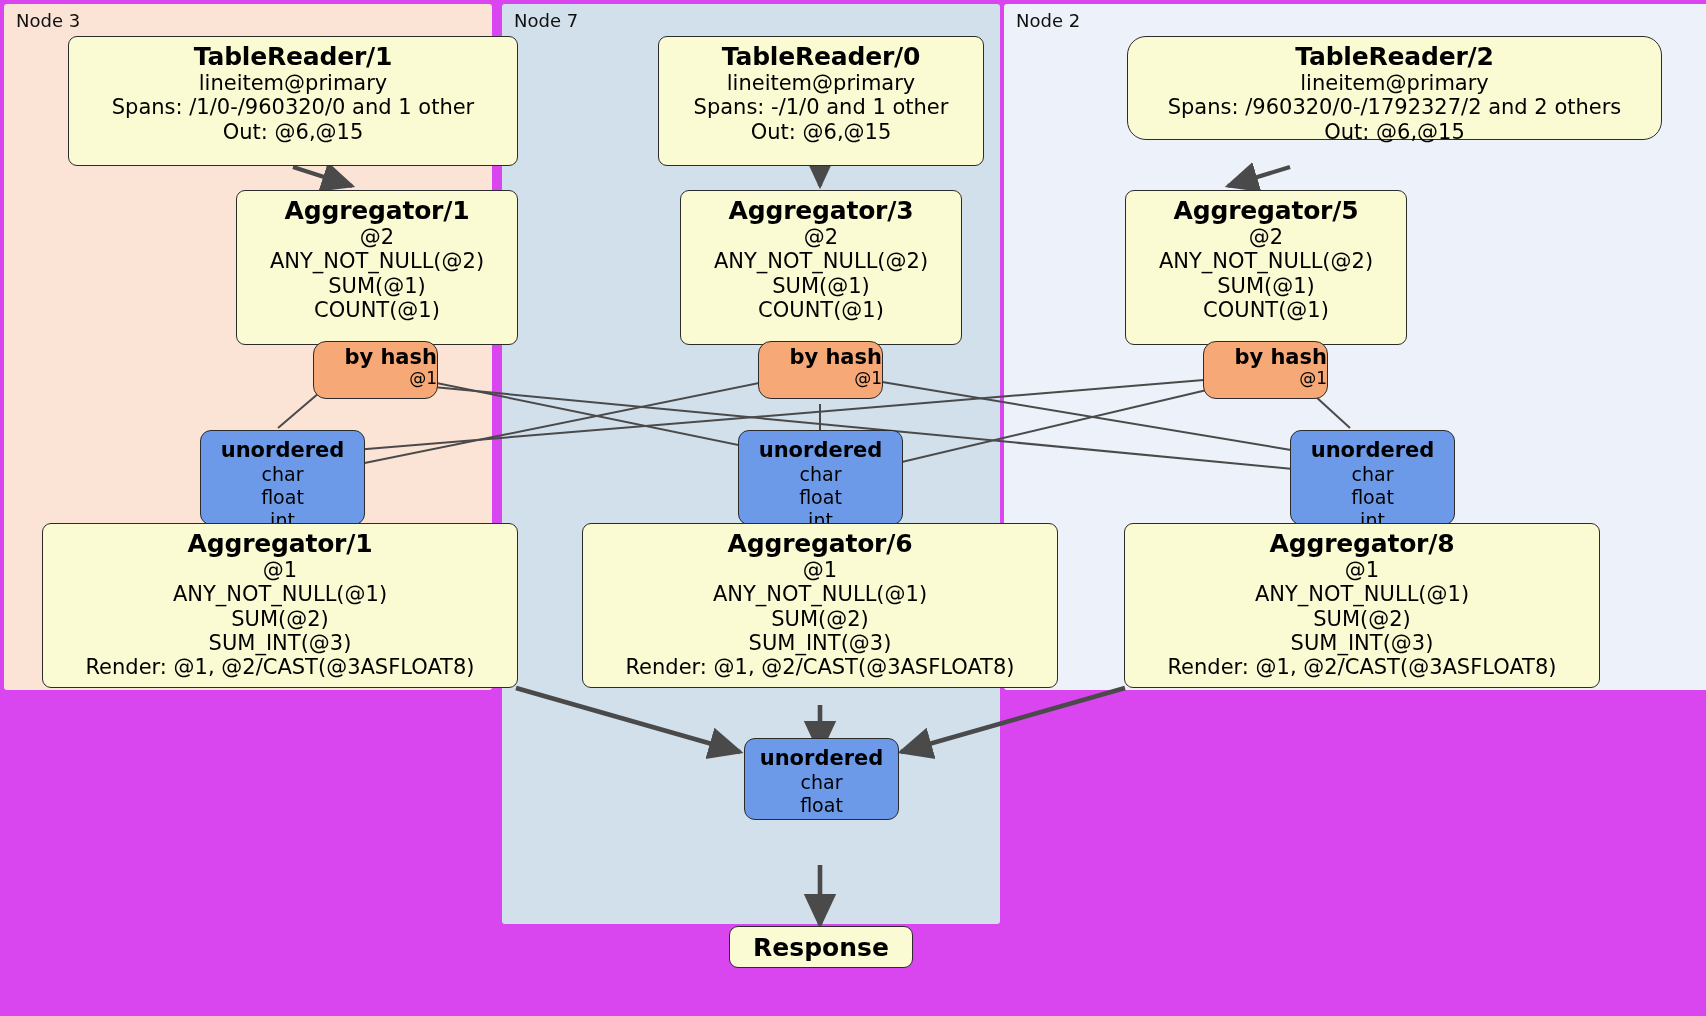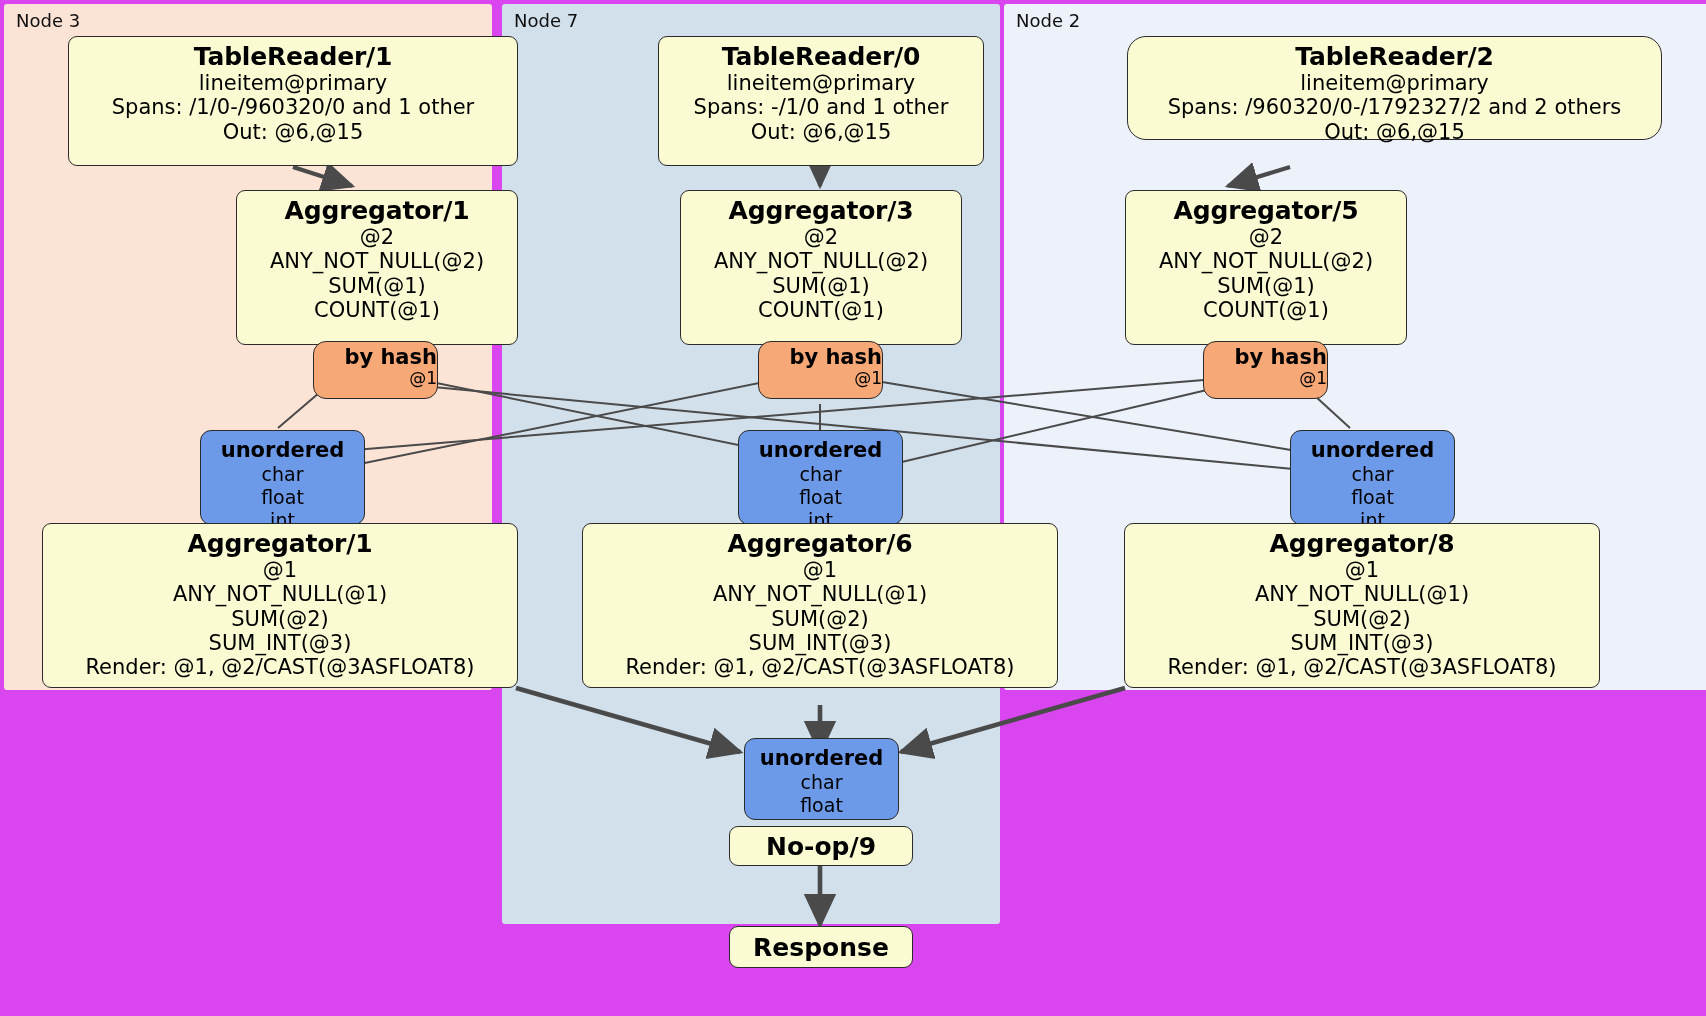--- a/index.html
+++ b/index.html
@@ -279,22 +279,19 @@
       <div class="detail">SUM_INT(@3)</div>
       <div class="detail">Render: @1, @2/CAST(@3ASFLOAT8)</div>
     </div>
 
     <div class="sync" style="left:744px; top:738px; width:155px; height:82px;">
       <div class="st">unordered</div>
       <div class="sd">char</div>
       <div class="sd">float</div>
     </div>
 
-    <div class="small-proc" style="left:729px; top:826px; width:184px; height:40px;">
-      <span>No-op/9</span>
-    </div>
 
     <div class="small-proc" style="left:729px; top:926px; width:184px; height:42px;">
       <span>Response</span>
     </div>
 
   </div>
 </div>
 
 </body></html>

